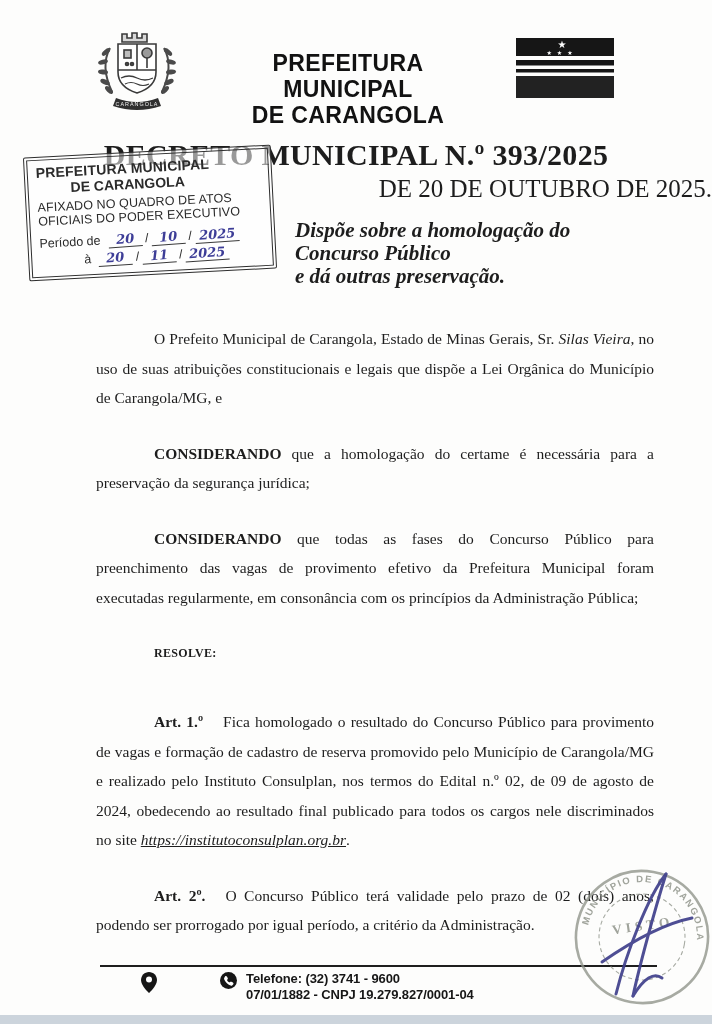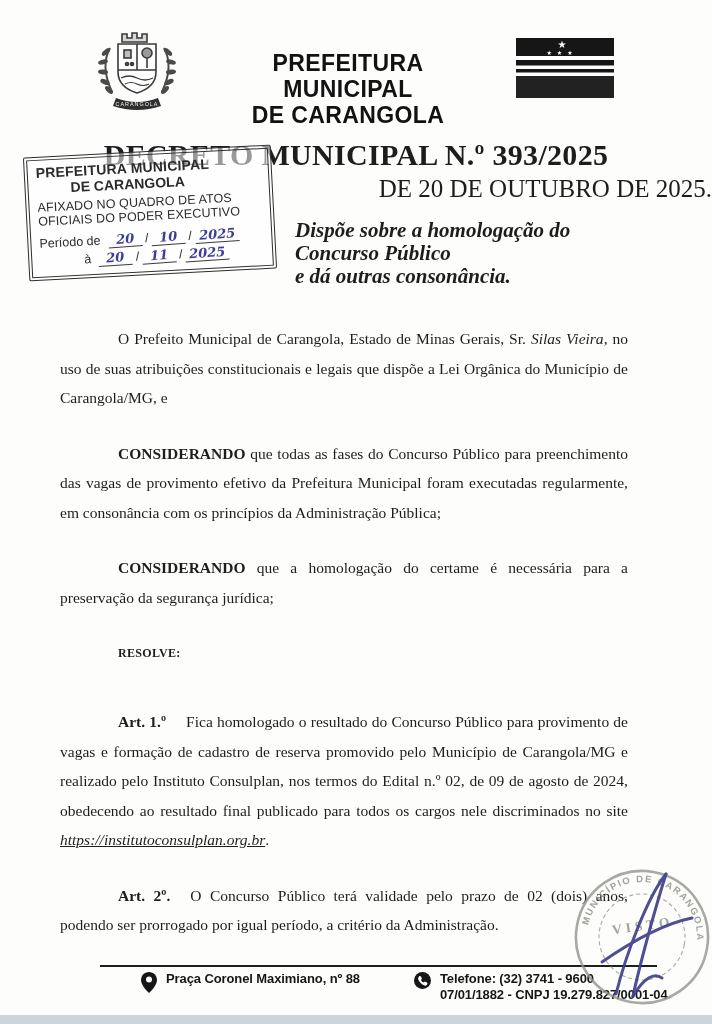--- a/index.html
+++ b/index.html
@@ -48,21 +48,21 @@
   .hw.year { min-width:40px; }
   .ps-slash { margin:0 3px; }
 
   
   .epigraph {
     margin:16px 0 0 295px; width:330px;
     font-weight:bold; font-style:italic; font-size:21px; line-height:23px;
   }
 
   
-  .body { padding:0 58px 0 60px;margin-top:36px; }
+  .body { padding:0 58px 0 96px;margin-top:36px; }
   .para {
     text-align:justify; text-indent:58px;
     font-size:15.5px; line-height:29.5px; margin:0; max-width:568px;
   }
   .preamble { margin-top:18px; }
   .consider { margin-top:26px; }
   .b { font-weight:bold; }
   .resolve { margin-top:34px; text-indent:58px; font-weight:bold; font-size:12px; letter-spacing:0.3px; max-width:568px; }
   .art1 { margin-top:46px; }
   .art2 { margin-top:26px; }
@@ -163,31 +163,31 @@
       <span class="hw">20</span><span class="ps-slash">/</span><span class="hw">10</span><span class="ps-slash">/</span><span class="hw year">2025</span>
     </div>
     <div class="ps-period ps-row2">
       <span class="plabel">à</span>
       <span class="hw">20</span><span class="ps-slash">/</span><span class="hw">11</span><span class="ps-slash">/</span><span class="hw year">2025</span>
     </div>
   </div>
 
   <div class="epigraph">
     <div>Dispõe sobre a homologação do Concurso Público</div>
-    <div>e dá outras consonância.</div>
+    <div>e dá outras preservação.</div>
   </div>
 
   <div class="body">
 
     <p class="para preamble"><span>O Prefeito Municipal de Carangola, Estado de Minas Gerais, Sr. </span><i>Silas Vieira</i><span>, no uso de suas atribuições constitucionais e legais que dispõe a Lei Orgânica do Município de Carangola/MG, e</span></p>
 
 
+    <p class="para consider"><span class="b">CONSIDERANDO</span><span> que a homologação do certame é necessária para a preservação da segurança jurídica;</span></p>
+
     <p class="para consider"><span class="b">CONSIDERANDO</span><span> que todas as fases do Concurso Público para preenchimento das vagas de provimento efetivo da Prefeitura Municipal foram executadas regularmente, em consonância com os princípios da Administração Pública;</span></p>
-
-    <p class="para consider"><span class="b">CONSIDERANDO</span><span> que a homologação do certame é necessária para a preservação da segurança jurídica;</span></p>
 
     <p class="resolve">RESOLVE:</p>
 
     <p class="para art1"><span class="art-label">Art. 1.º</span><span>Fica homologado o resultado do Concurso Público para provimento de vagas e formação de cadastro de reserva promovido pelo Município de Carangola/MG e realizado pelo Instituto Consulplan, nos termos do Edital n.º 02, de 09 de agosto de 2024, obedecendo ao resultado final publicado para todos os cargos nele discriminados no site </span><span class="doc-link">https://institutoconsulplan.org.br</span><span>.</span></p>
 
     <p class="para art2"><span class="art-label">Art. 2º.</span><span>O Concurso Público terá validade pelo prazo de 02 (dois) anos, podendo ser prorrogado por igual período, a critério da Administração.</span></p>
 
   </div>
 
   <svg class="round-stamp" width="140" height="150" viewBox="0 0 140 150" xmlns="http://www.w3.org/2000/svg" xmlns:xlink="http://www.w3.org/1999/xlink">
@@ -212,21 +212,20 @@
   </svg>
 
   <div class="footer-rule"></div>
   <div class="footer-content">
     <div class="footer-block">
       <svg class="footer-icon" width="16" height="22" viewBox="0 0 16 22" xmlns="http://www.w3.org/2000/svg">
         <path d="M8,0 C3.6,0 0,3.6 0,8 c0,6 8,13 8,13 s8,-7 8,-13 C16,3.6 12.4,0 8,0 z" fill="#161616"></path>
         <circle cx="8" cy="7.6" r="3" fill="#ffffff"></circle>
       </svg>
       <div class="footer-text">
-        <div>Praça Coronel Maximiano, nº 88</div>
       </div>
     </div>
     <div class="footer-block">
       <svg class="footer-icon" width="17" height="17" viewBox="0 0 17 17" xmlns="http://www.w3.org/2000/svg">
         <circle cx="8.5" cy="8.5" r="8.5" fill="#161616"></circle>
         <path d="M5,4.4 c0.6,-0.6 1.5,-0.5 1.9,0.2 l0.8,1.4 c0.3,0.55 0.2,1.2 -0.25,1.6 l-0.5,0.45 c0.5,1.1 1.4,2 2.5,2.5 l0.45,-0.5 c0.4,-0.45 1.05,-0.55 1.6,-0.25 l1.4,0.8 c0.7,0.4 0.8,1.3 0.2,1.9 l-0.7,0.7 c-0.5,0.5 -1.25,0.65 -1.9,0.4 c-2.9,-1.15 -5.2,-3.45 -6.35,-6.35 c-0.25,-0.65 -0.1,-1.4 0.4,-1.9 z" fill="#ffffff"></path>
       </svg>
       <div class="footer-text">
         <div>Telefone: (32) 3741 - 9600</div>
         <div>07/01/1882 - CNPJ 19.279.827/0001-04</div>

